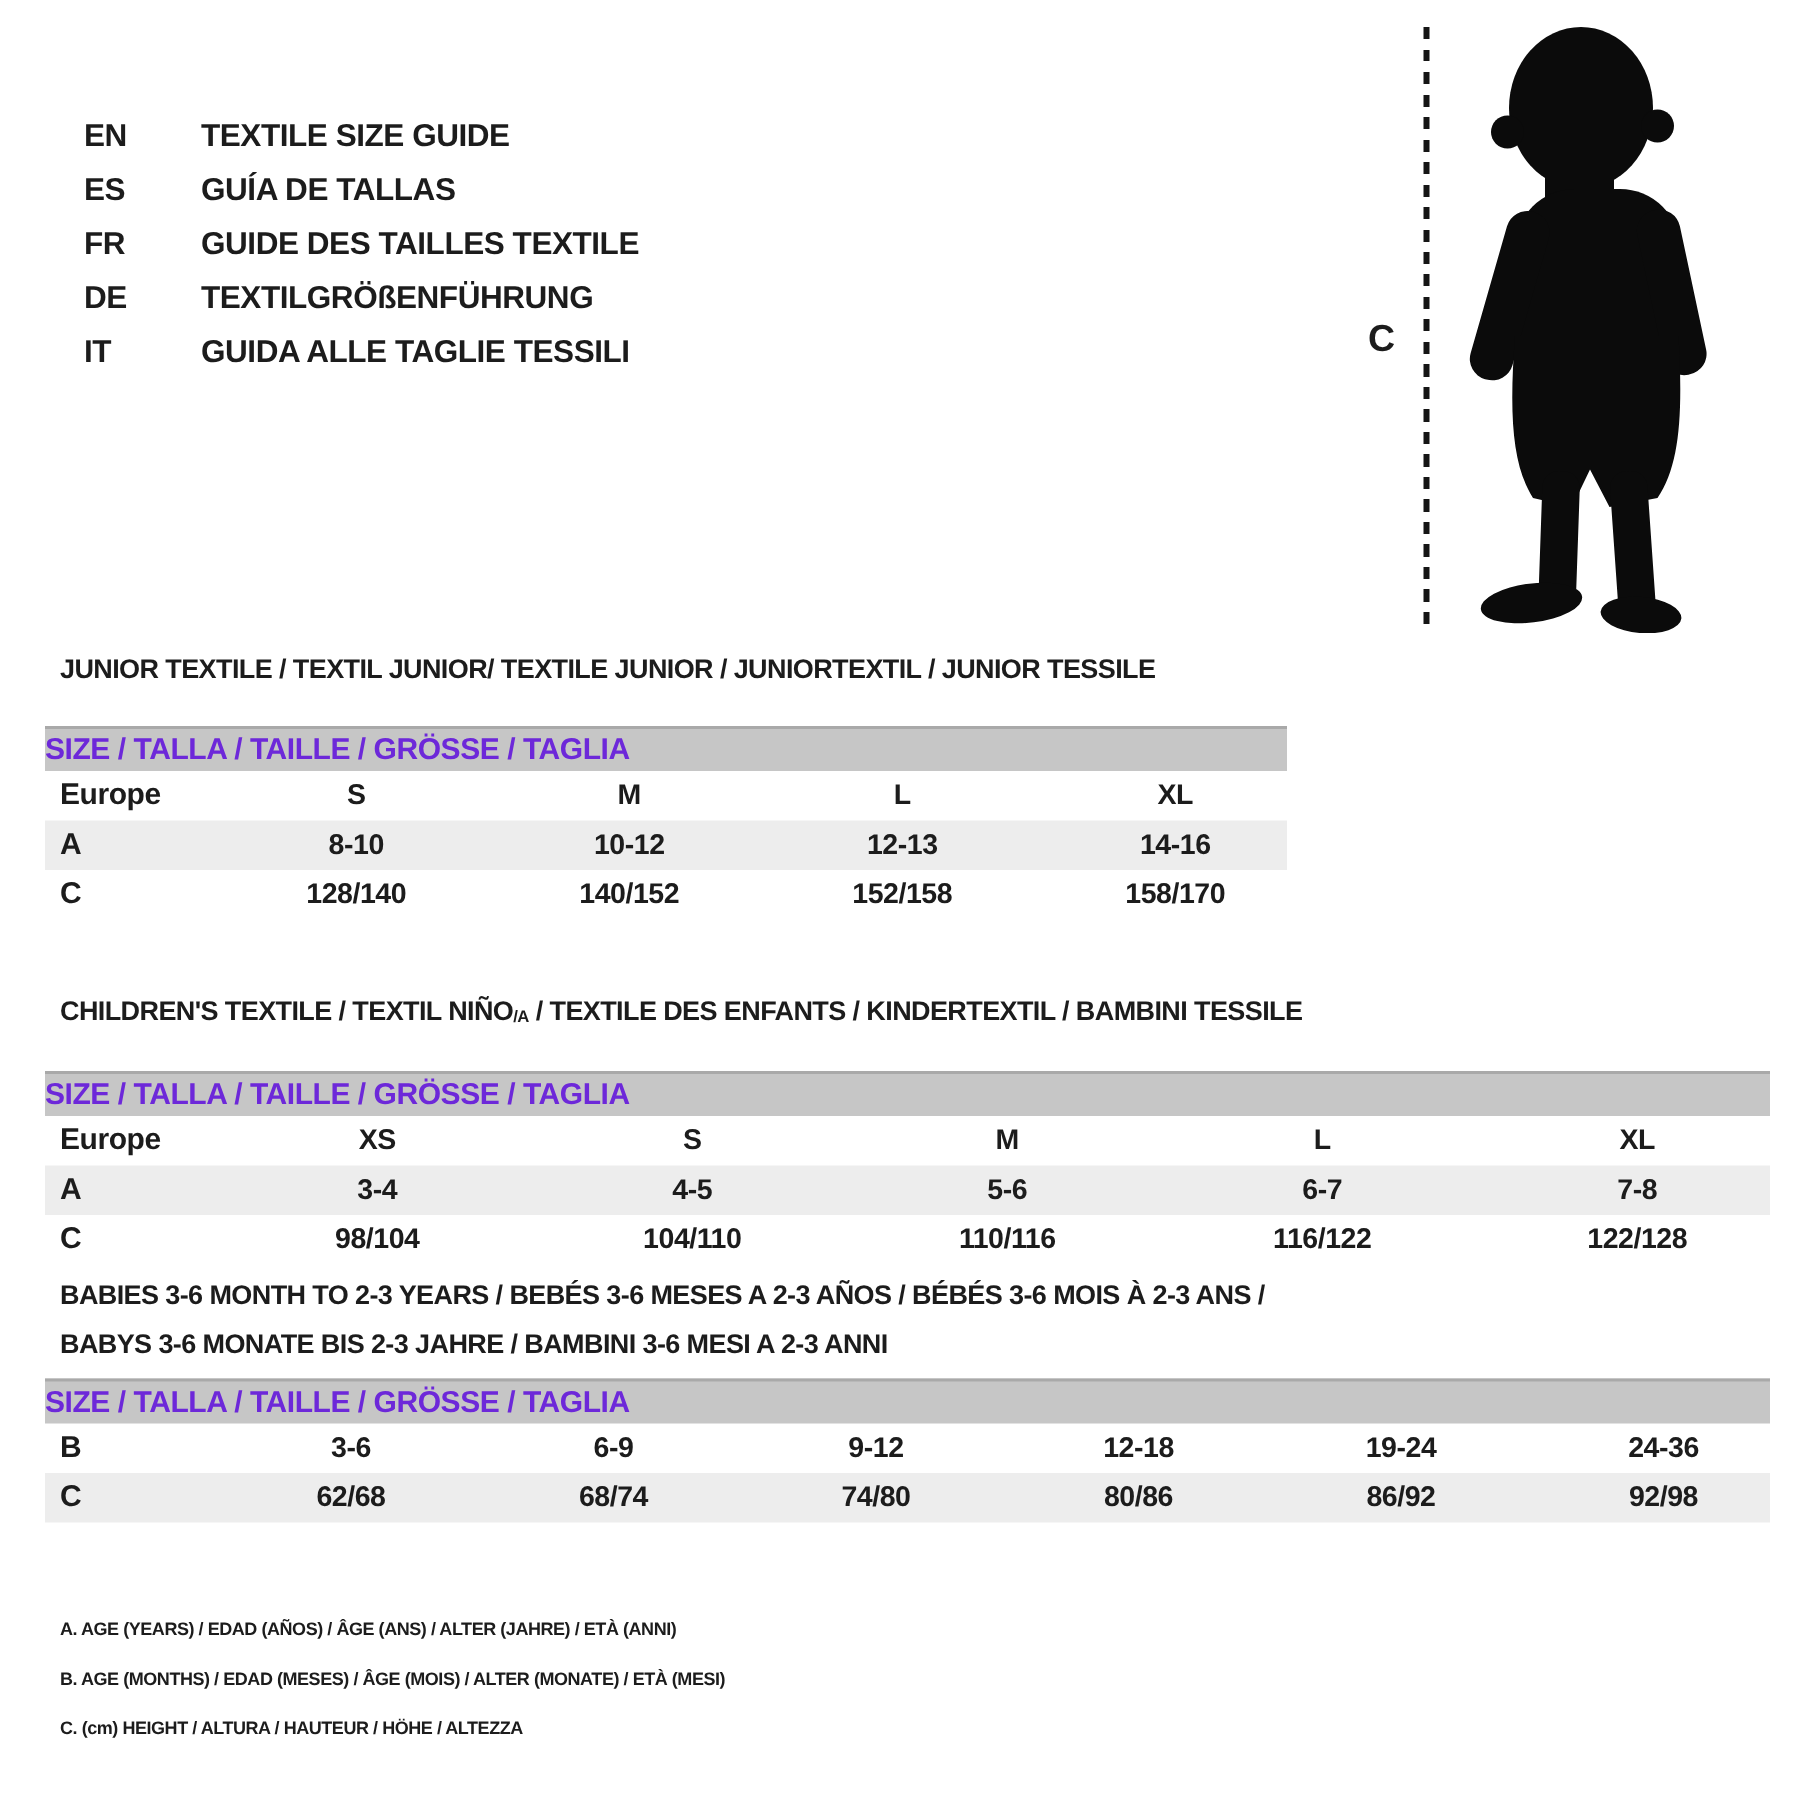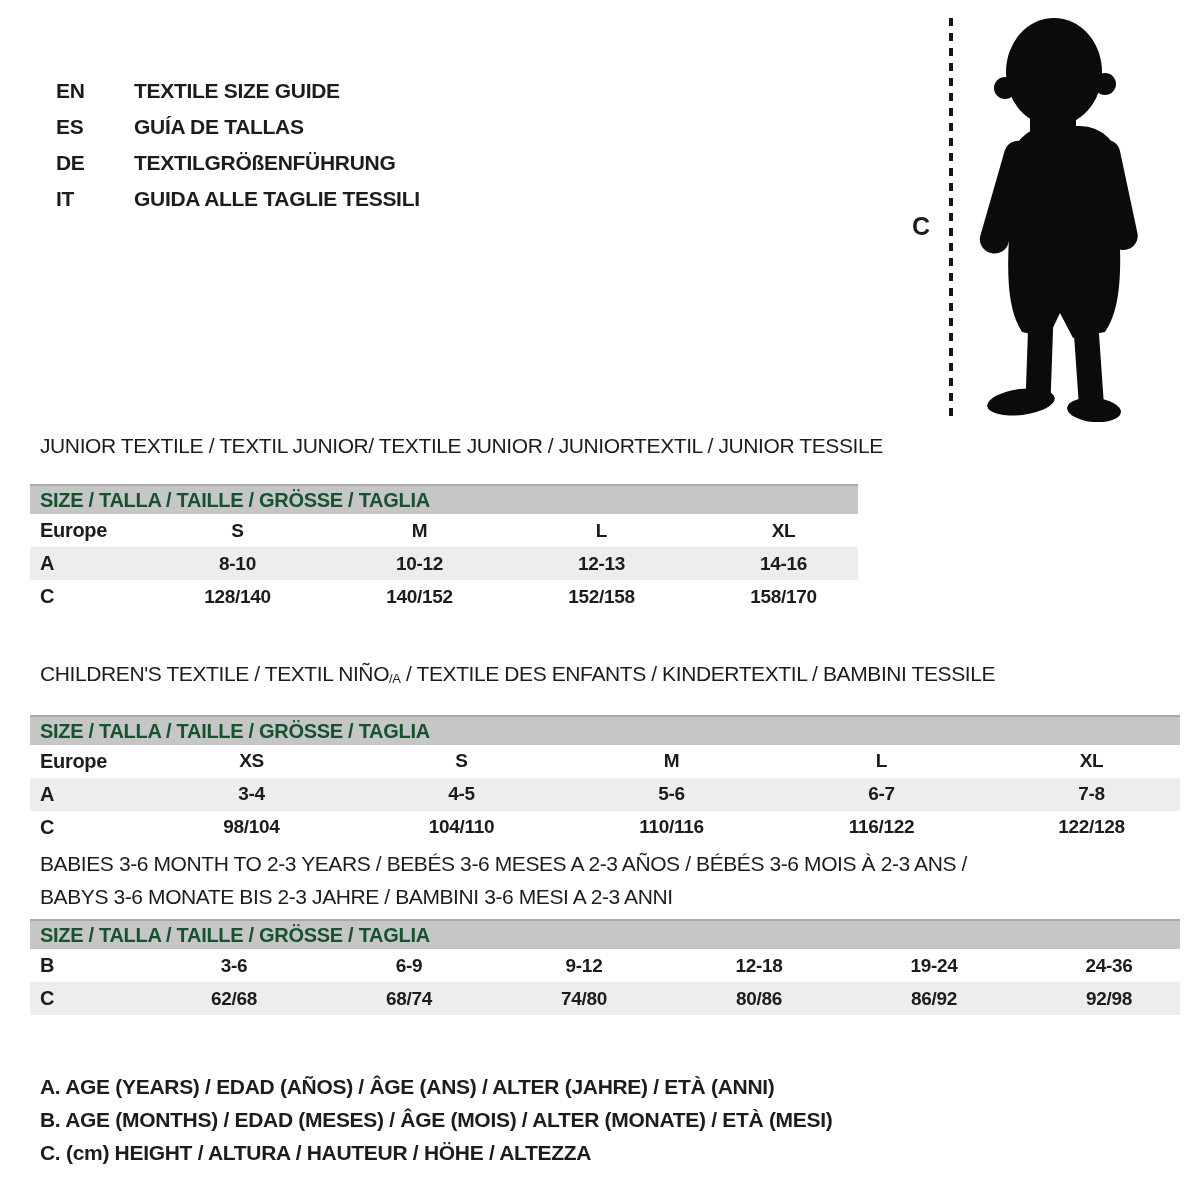--- a/index.html
+++ b/index.html
@@ -33,60 +33,63 @@
     background:repeating-linear-gradient(to bottom,#151515 0 8px,transparent 8px 15px);
   }
   .baby-svg{position:absolute;left:963px;top:12px;}
 
   
   .sec{position:absolute;left:30px;}
   .sec-junior{top:436px;width:828px;}
   .sec-children{top:645px;width:1150px;margin-top:19px;}
   .sec-babies{top:847px;width:1150px;}
   .sec-title{
-    font-size:21px;font-weight:400;letter-spacing:-0.4px;
+    font-size:18px;font-weight:700;letter-spacing:-0.4px;
     margin-left:10px;white-space:nowrap;line-height:20px;
   }
   .sec-babies .sec-title{line-height:33px;}
   .sec-title .sub{font-size:0.62em;vertical-align:-0.12em;}
   .sec-junior .tbl{margin-top:28px;}
   .sec-children .tbl{margin-top:26px;}
   .sec-babies .tbl{margin-top:6px;}
 
   .tbl{width:100%;}
   .t-head{
     height:30px;background:var(--header-bar);
     border-top:2px solid var(--header-edge);
     font-size:20px;font-weight:700;letter-spacing:-0.3px;
-    line-height:28px;padding-left:10px;color:#14532d;
+    line-height:28px;color:#6d28d9;
   }
   .t-row{
     display:grid;
     grid-template-columns:100px repeat(var(--cols),1fr);
     align-items:center;height:33px;gap:33px;
   }
   .t-row.shaded{background:var(--row-shade);}
   .t-label{font-size:20px;font-weight:700;padding-left:10px;letter-spacing:-0.3px;}
   .t-cell{font-size:19px;font-weight:700;text-align:center;letter-spacing:-0.3px;}
 
   
   .footnotes{position:absolute;left:40px;top:1070px;}
-  .foot-line{font-size:21px;font-weight:700;line-height:33px;letter-spacing:-0.3px;white-space:nowrap;}
+  .foot-line{font-size:12px;font-weight:700;line-height:33px;letter-spacing:-0.3px;white-space:nowrap;}
 </style>
 </head>
 <body>
 
 <div class="page">
 
   <div class="langs">
     <div class="lang-row">
       <span class="lang-code">EN</span><span class="lang-title">TEXTILE SIZE GUIDE</span>
     </div>
     <div class="lang-row">
       <span class="lang-code">ES</span><span class="lang-title">GUÍA DE TALLAS</span>
+    </div>
+    <div class="lang-row">
+      <span class="lang-code">FR</span><span class="lang-title">GUIDE DES TAILLES TEXTILE</span>
     </div>
     <div class="lang-row">
       <span class="lang-code">DE</span><span class="lang-title">TEXTILGRÖßENFÜHRUNG</span>
     </div>
     <div class="lang-row">
       <span class="lang-code">IT</span><span class="lang-title">GUIDA ALLE TAGLIE TESSILI</span>
     </div>
   </div>
 
   <div class="figure">

